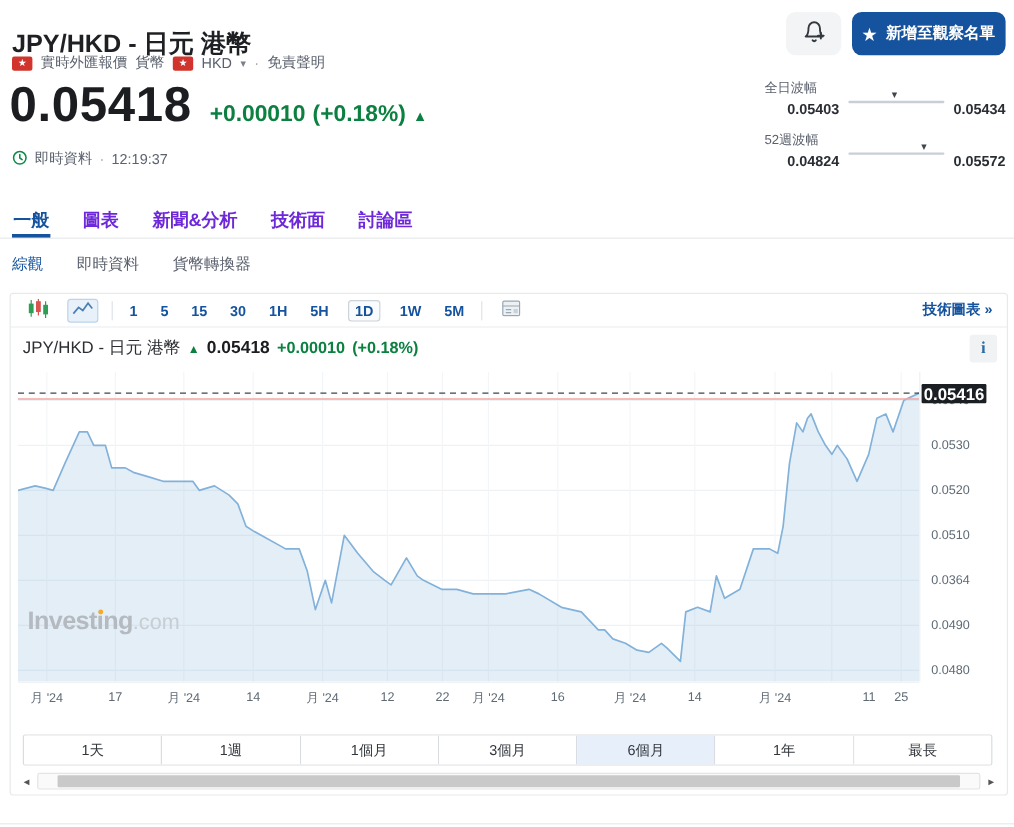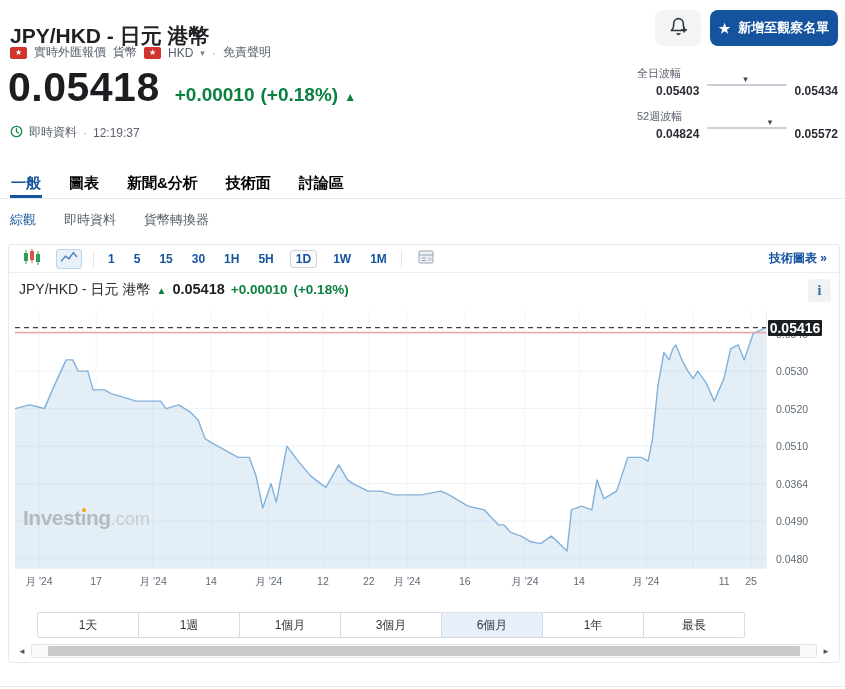--- a/index.html
+++ b/index.html
@@ -35,21 +35,21 @@
   .range-group{margin-bottom:9px;}
   .range-label{font-size:11px;color:#5b616e;margin-bottom:3px;}
   .range-row{display:flex;align-items:flex-start;gap:8px;height:16px;margin-left:19px;}
   .range-low,.range-high{font-size:12px;font-weight:700;color:#2a2e34;}
   .range-track{flex:1;height:2px;background:#c9cfd6;position:relative;border-radius:1px;}
   .range-marker{position:absolute;top:-10px;transform:translateX(-50%);font-size:9px;color:#41464d;}
 
   
   .tabs{position:absolute;left:0;top:166px;width:845px;height:33px;border-bottom:1px solid #e6e9ec;
         padding-left:10px;display:flex;gap:26px;box-sizing:border-box;}
-  .tab{font-size:15px;font-weight:700;color:#000000;background:none;border:none;
+  .tab{font-size:15px;font-weight:700;color:#6d28d9;background:none;border:none;
         padding:6px 1px 0;border-bottom:3px solid transparent;}
   .tab.active{color:#15539e;border-bottom-color:#15539e;}
   .subtabs{position:absolute;left:10px;top:211px;display:flex;gap:28px;font-size:13px;color:#5b616e;}
   .subtab{background:none;border:none;font-size:13px;color:#5b616e;padding:0;}
   .subtab.active{color:#15539e;}
 
   
   .widget{position:absolute;left:8px;top:244px;width:830px;height:417px;border:1px solid #e7eaec;
         border-radius:3px;background:#fff;box-sizing:content-box;}
   .toolbar{position:absolute;left:0;top:0;right:0;height:27px;border-bottom:1px solid #ebeef0;
@@ -82,22 +82,22 @@
 
   .y-axis{position:absolute;left:757px;top:65px;width:71px;height:258px;border-left:1px solid #edf0f2;}
   .ytick{position:absolute;left:9px;font-size:10.5px;color:#5f6a75;}
   .price-tag{position:absolute;left:1px;width:54px;height:16px;background:#1b1f24;color:#fff;
         font-size:14px;font-weight:700;display:flex;align-items:center;justify-content:center;
         border-radius:1px;z-index:2;}
 
   .x-axis{position:absolute;left:6px;top:323px;width:751px;height:22px;border-top:1px solid #edf0f2;}
   .xlabel{position:absolute;top:6px;transform:translateX(-50%);font-size:10.5px;color:#5f6a75;white-space:nowrap;}
 
-  .range-buttons{position:absolute;left:28px;top:367px;width:708px;height:26px;display:flex;
-        border:1px solid #d9dde1;border-radius:2px;overflow:hidden;box-sizing:border-box;}
+  .range-buttons{position:absolute;left:10px;top:367px;width:808px;height:26px;display:flex;
+        border:1px solid #d9dde1;border-radius:2px;overflow:hidden;box-sizing:border-box;justify-content:flex-end;}
   .rb{flex:1;display:flex;align-items:center;justify-content:center;font-size:12px;color:#33373c;
         background:#fff;border:none;border-right:1px solid #d9dde1;padding:0;}
   .rb:last-child{border-right:none;}
   .rb.active{background:#e7effa;}
 
   .scrollbar{position:absolute;left:8px;right:8px;top:399px;height:14px;display:flex;align-items:center;gap:4px;}
   .sb-arrow{font-size:8px;color:#555;background:none;border:none;padding:0;width:10px;}
   .sb-track{flex:1;height:12px;background:#fafafa;border:1px solid #e4e4e4;border-radius:2px;position:relative;}
   .sb-thumb{position:absolute;left:2%;top:1px;bottom:1px;width:96%;background:#c9c9c9;border-radius:1px;}
 
@@ -216,21 +216,21 @@
       <span class="tb-divider"></span>
       <span class="intervals" id="intervals">
           <button class="interval">1</button>
           <button class="interval">5</button>
           <button class="interval">15</button>
           <button class="interval">30</button>
           <button class="interval">1H</button>
           <button class="interval">5H</button>
           <button class="interval active">1D</button>
           <button class="interval">1W</button>
-          <button class="interval">1M</button>
+          <button class="interval">5M</button>
         </span>
       <span class="tb-divider"></span>
       <button class="tool-btn">
         <span>
           <svg width="16" height="14" viewBox="0 0 16 14" fill="#eef1f3" stroke="#97a7b4" stroke-width="1">
             <rect x="1" y="1" width="14" height="12" rx="1"></rect>
             <line x1="1" y1="5" x2="15" y2="5"></line>
             <line x1="3.5" y1="8" x2="8" y2="8"></line>
               <line x1="3.5" y1="10.5" x2="8" y2="10.5"></line>
             <rect x="10" y="7.5" width="3.5" height="3.5" fill="#c6d2db" stroke="none"></rect>

